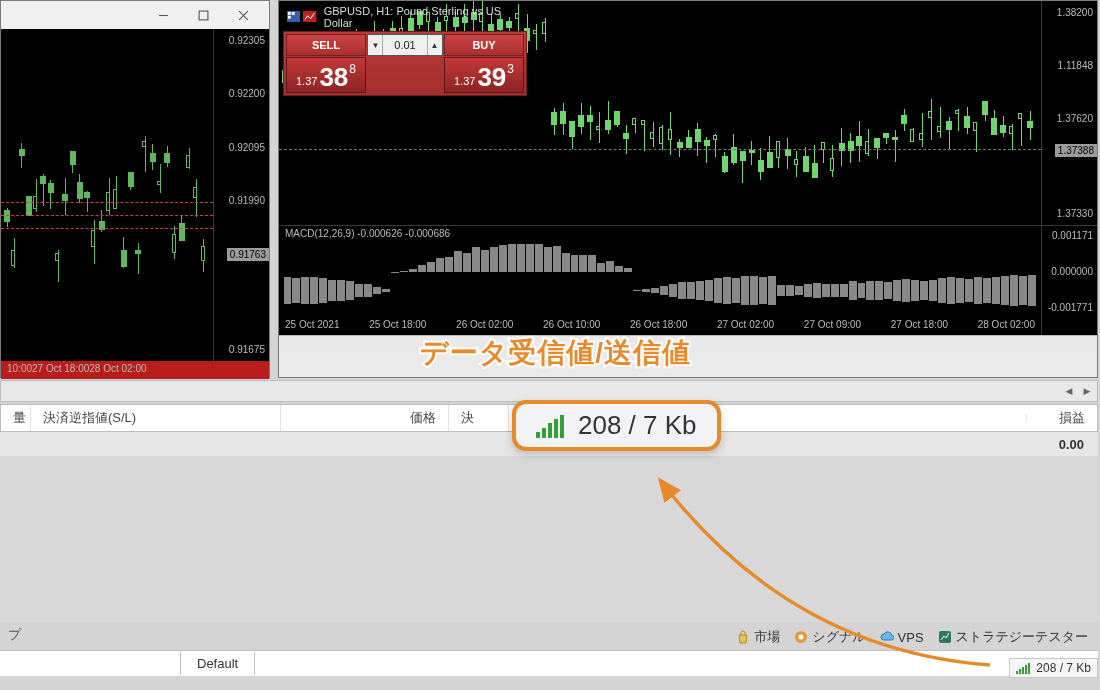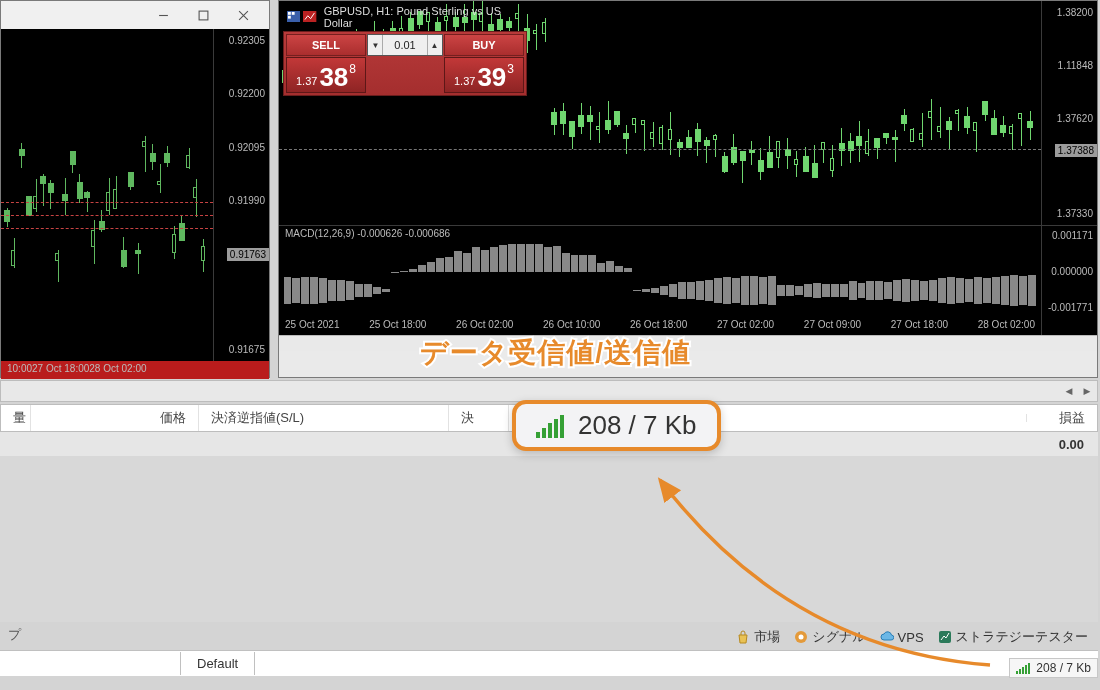--- a/index.html
+++ b/index.html
@@ -979,22 +979,22 @@
   <div style="height:16px;background:#e9e9e9;border-top:1px solid #bbb;"></div>
 </div>
 
 <div class="tab-strip" style="left:0;top:380px;width:1098px;">
   <div class="tab-scroll">◀</div>
   <div class="tab-scroll">▶</div>
 </div>
 
 <div class="orders-head" style="left:0;top:404px;width:1098px;height:28px;">
   <div class="col" style="width:30px;text-align:center;">量</div>
+  <div class="col" style="width:250px;">決済逆指値(S/L)</div>
   <div class="col" style="width:168px;text-align:right;">価格</div>
-  <div class="col" style="width:250px;">決済逆指値(S/L)</div>
   <div class="col" style="width:60px;">決</div>
   <div class="col" style="flex:1;"></div>
   <div class="col" style="width:70px;">損益</div>
 </div>
 <div class="orders-row" style="left:0;top:432px;width:1098px;height:24px;">
   <span>0.00</span>
 </div>
 
 <div class="grey-fill" style="left:0;top:456px;width:1098px;height:166px;"></div>
 

